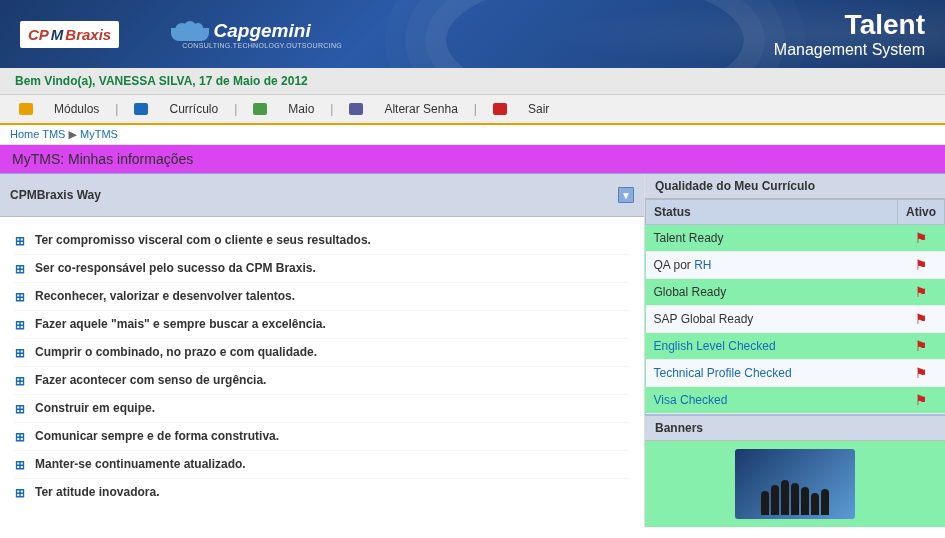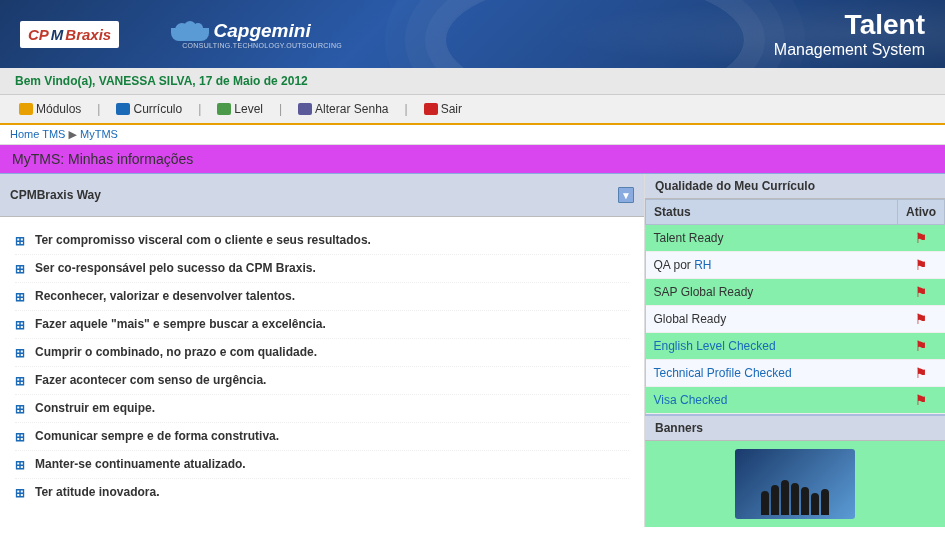--- a/index.html
+++ b/index.html
@@ -65,21 +65,21 @@
       background: #f0f0f0;
       border-bottom: 2px solid #e8a000;
       padding: 3px 10px;
       display: flex;
       align-items: center;
       gap: 5px;
     }
     .nav-item {
       display: flex;
       align-items: center;
-      gap: 3px;
+      gap: 21px;
       padding: 3px 8px;
       font-size: 12px;
       color: #333;
       cursor: pointer;
       border: 1px solid transparent;
       border-radius: 2px;
       text-decoration: none;
     }
     .nav-separator { color: #999; margin: 0 2px; }
 
@@ -282,21 +282,21 @@
     <span>Módulos</span>
   </a>
   <span class="nav-separator">|</span>
   <a class="nav-item">
     <span style="display:inline-block; width:14px; height:12px; background:#1a6ab8; border-radius:2px;"></span>
     <span>Currículo</span>
   </a>
   <span class="nav-separator">|</span>
   <a class="nav-item">
     <span style="display:inline-block; width:14px; height:12px; background:#4a9a4a; border-radius:2px;"></span>
-    <span>Level</span>
+    <span>Maio</span>
   </a>
   <span class="nav-separator">|</span>
   <a class="nav-item">
     <span style="display:inline-block; width:14px; height:12px; background:#5a5a9a; border-radius:2px;"></span>
     <span>Alterar Senha</span>
   </a>
   <span class="nav-separator">|</span>
   <a class="nav-item">
     <span style="display:inline-block; width:14px; height:12px; background:#cc2222; border-radius:2px;"></span>
     <span>Sair</span>
@@ -385,27 +385,27 @@
         </tr>
         <tr>
           <td>
             <span>QA por </span><a class="status-link">RH</a>
           </td>
           <td style="text-align:center;">
             <span class="status-icon">⚑</span>
           </td>
         </tr>
         <tr>
+          <td>Global Ready</td>
+          <td style="text-align:center;">
+            <span class="status-icon">⚑</span>
+          </td>
+        </tr>
+        <tr>
           <td>SAP Global Ready</td>
-          <td style="text-align:center;">
-            <span class="status-icon">⚑</span>
-          </td>
-        </tr>
-        <tr>
-          <td>Global Ready</td>
           <td style="text-align:center;">
             <span class="status-icon">⚑</span>
           </td>
         </tr>
         <tr>
           <td><a class="status-link">English Level Checked</a></td>
           <td style="text-align:center;">
             <span class="status-icon">⚑</span>
           </td>
         </tr>

